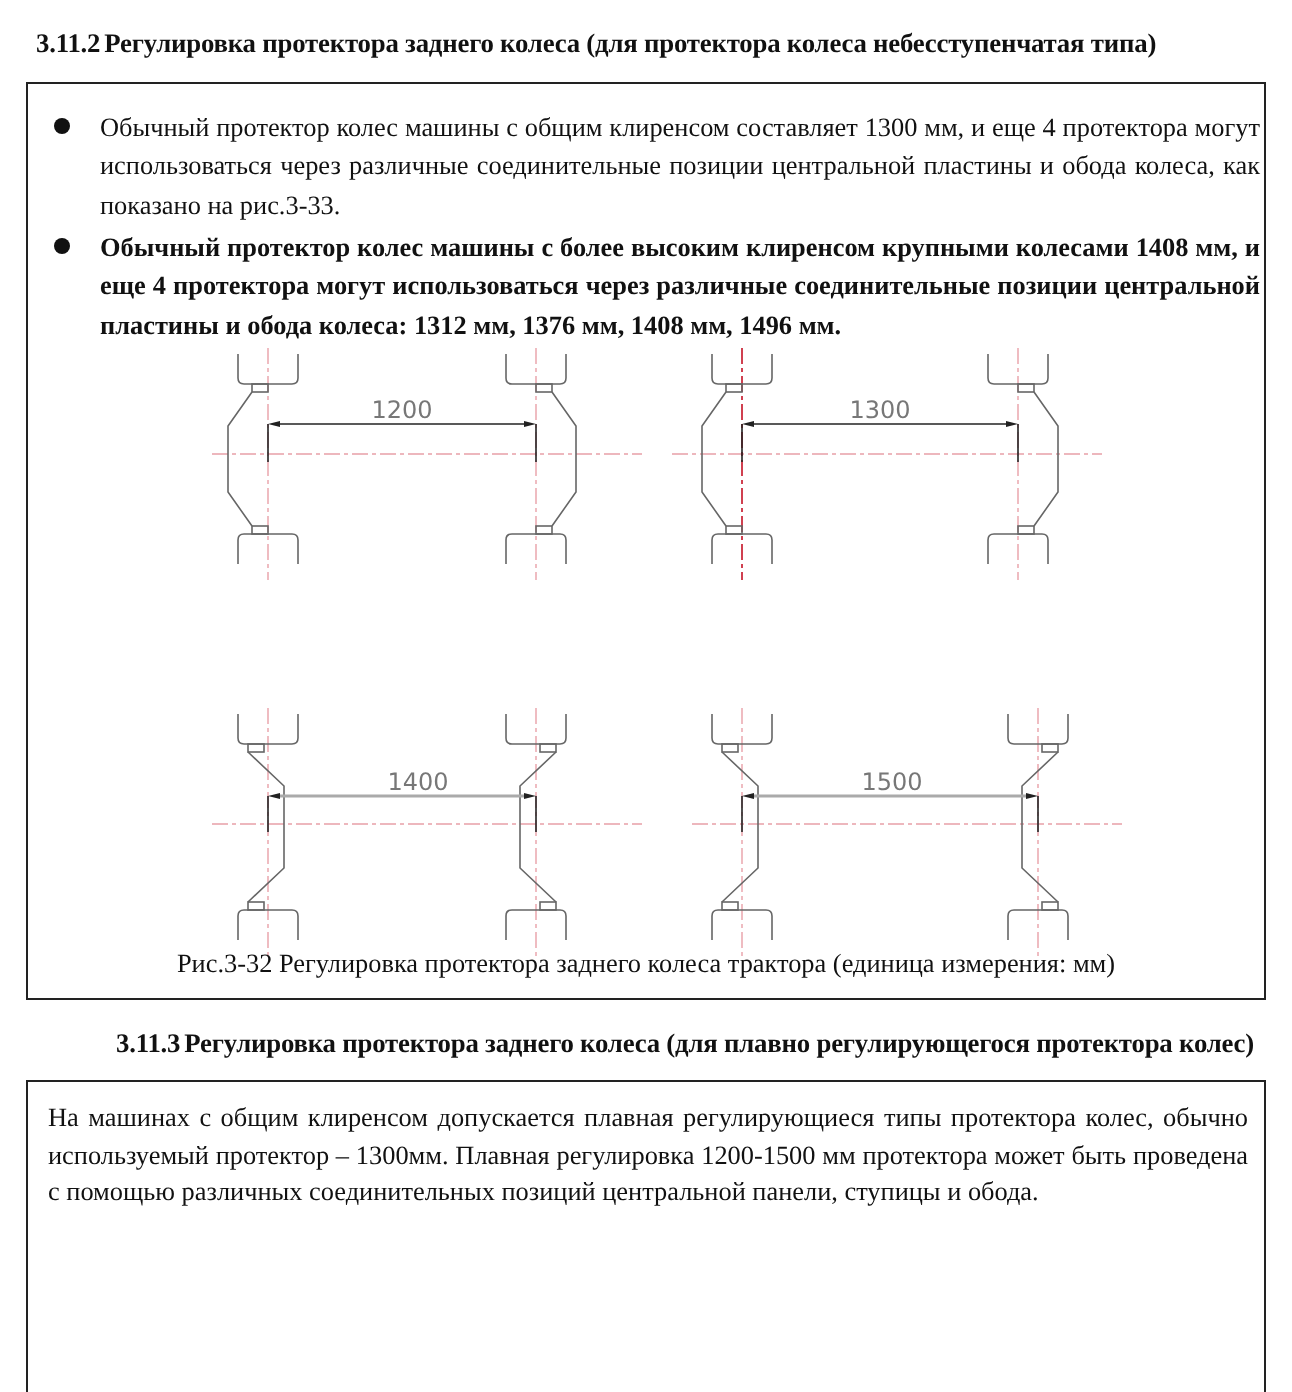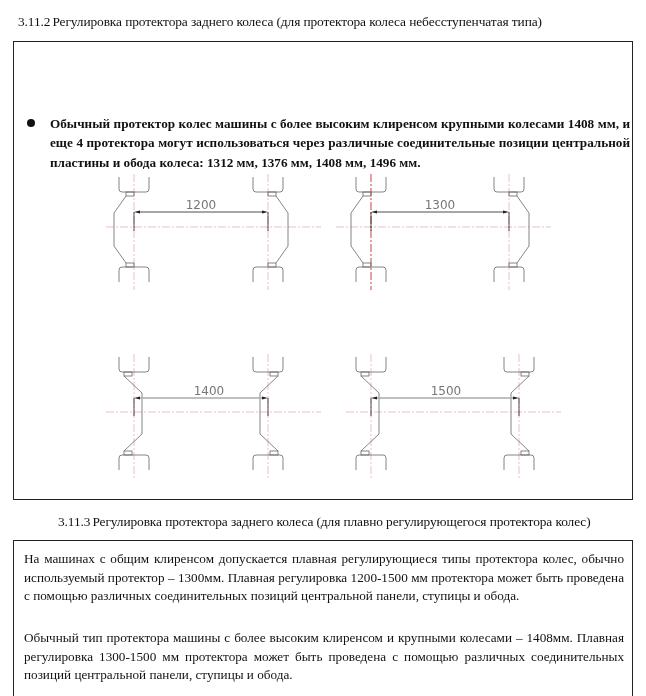--- a/index.html
+++ b/index.html
@@ -1,21 +1,21 @@
 <!DOCTYPE html>
 <html><head>
 <meta charset="utf-8">
 <style>
   html, body { margin: 0; padding: 0; background: #ffffff; }
   body {
     width: 646px; height: 696px; position: relative; overflow: hidden;
     font-family: "Liberation Serif", serif; color: #111;
   }
   .heading {
-    position: absolute; left: 18px; font-weight: normal; font-size: 13.4px;
+    position: absolute; left: 18px; font-weight: bold; font-size: 13.4px;
     white-space: nowrap; letter-spacing: -0.1px;
   }
   .heading .num { margin-right: 2px; }
   #h1 { top: 14px; }
   #h2 { top: 514px; margin-left: 40px; }
   .box {
     position: absolute; border: 1px solid #222; box-sizing: border-box;
   }
   #box1 { left: 13px; top: 41px; width: 620px; height: 459px; }
   #box2 { left: 13px; top: 540px; width: 620px; height: 164px; }
@@ -42,20 +42,24 @@
   .diagram text { font-family: "DejaVu Sans", sans-serif; }
 </style>
 </head>
 <body>
 
 <div id="h1" class="heading">
   <span class="num">3.11.2</span><span>Регулировка протектора заднего колеса (для протектора колеса небесступенчатая типа)</span>
 </div>
 
 <div id="box1" class="box">
+  <div id="b1" class="bullet-item">
+    <span class="bullet-dot"></span>
+    <span>Обычный протектор колес машины с общим клиренсом составляет 1300 мм, и еще 4 протектора могут использоваться через различные соединительные позиции центральной пластины и обода колеса, как показано на рис.3-33.</span>
+  </div>
   <div id="b2" class="bullet-item">
     <span class="bullet-dot"></span>
     <span>Обычный протектор колес машины с более высоким клиренсом крупными колесами 1408 мм, и еще 4 протектора могут использоваться через различные соединительные позиции центральной пластины и обода колеса: 1312 мм, 1376 мм, 1408 мм, 1496 мм.</span>
   </div>
 
   <svg class="diagram" style="left:92px;top:130px" width="230" height="140" viewBox="0 0 230 140">
     <g>
         <line x1="0" y1="55" x2="215" y2="55" stroke="#e8a0a8" stroke-width="0.7" stroke-dasharray="8 2 2 2"></line>
         <line x1="28" y1="2" x2="28" y2="118" stroke="#e8a0a8" stroke-width="0.7" stroke-dasharray="8 2 2 2"></line>
         <path d="M13 5 L13 17 Q13 20 16 20 L40 20 Q43 20 43 17 L43 5" fill="none" stroke="#666666" stroke-width="0.8"></path>
@@ -140,22 +144,22 @@
         <rect x="175" y="99" width="8" height="4" fill="none" stroke="#666666" stroke-width="0.8"></rect>
         <path d="M183 24 L165 41 L165 82 L183 99" fill="none" stroke="#666666" stroke-width="0.8"></path>
         <line x1="173" y1="46" x2="173" y2="64" stroke="#222222" stroke-width="0.8"></line>
         <line x1="29" y1="46" x2="169" y2="46" stroke="#aaa" stroke-width="1.6"></line>
         <path d="M25 46 L31 44.5 L31 47.5 Z" fill="#222222"></path>
         <path d="M173 46 L167 44.5 L167 47.5 Z" fill="#222222"></path>
       </g>
     <text x="100" y="43" font-size="12" fill="#777" text-anchor="middle">1500</text>
   </svg>
 
+  <div class="caption">Рис.3-32 Регулировка протектора заднего колеса трактора (единица измерения: мм)</div>
 </div>
 
 <div id="h2" class="heading">
   <span class="num">3.11.3</span><span>Регулировка протектора заднего колеса (для плавно регулирующегося протектора колес)</span>
 </div>
 
 <div id="box2" class="box">
   <div id="p1" class="para">На машинах с общим клиренсом допускается плавная регулирующиеся типы протектора колес, обычно используемый протектор – 1300мм. Плавная регулировка 1200-1500 мм протектора может быть проведена с помощью различных соединительных позиций центральной панели, ступицы и обода.</div>
-  <div id="p2" class="para">Обычный тип протектора машины с более высоким клиренсом и крупными колесами – 1408мм. Плавная регулировка 1300-1500 мм протектора может быть проведена с помощью различных соединительных позиций центральной панели, ступицы и обода.</div>
 </div>
 
 </body></html>

